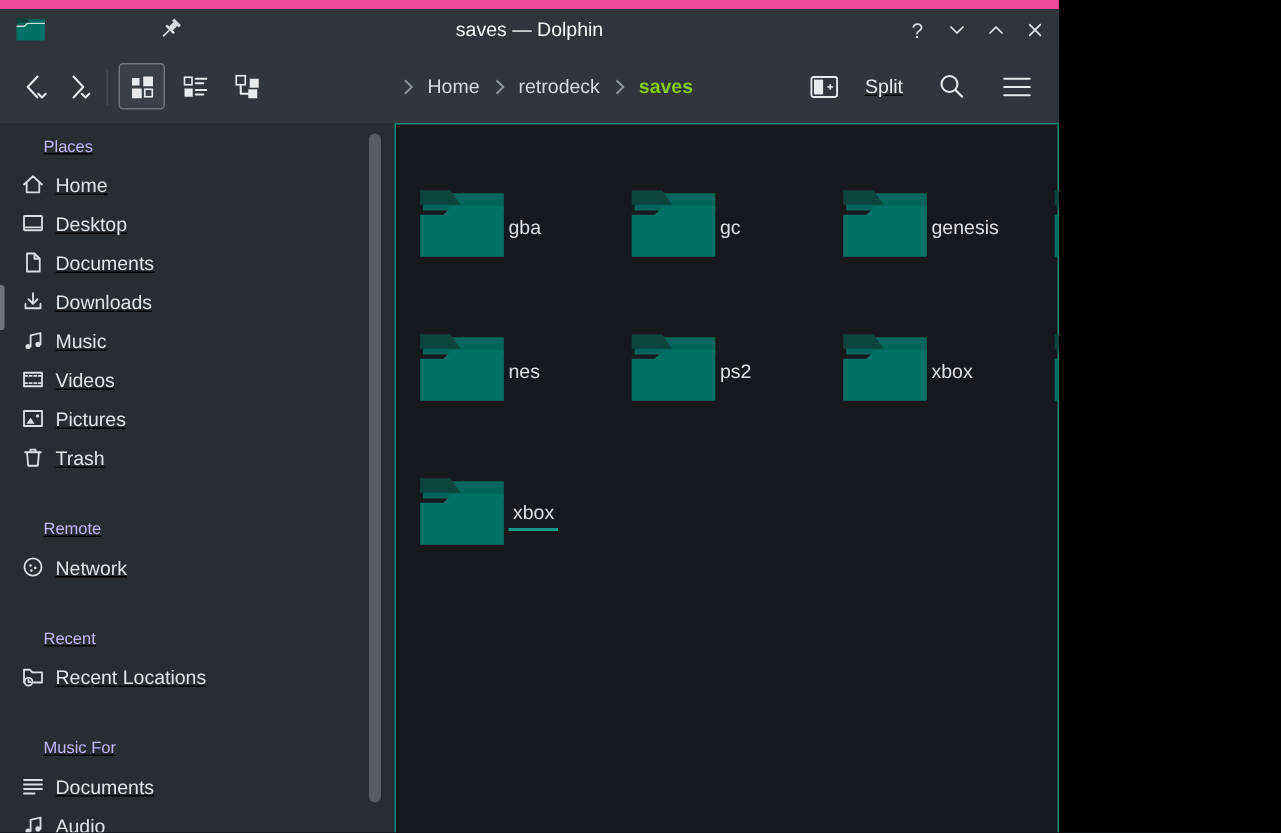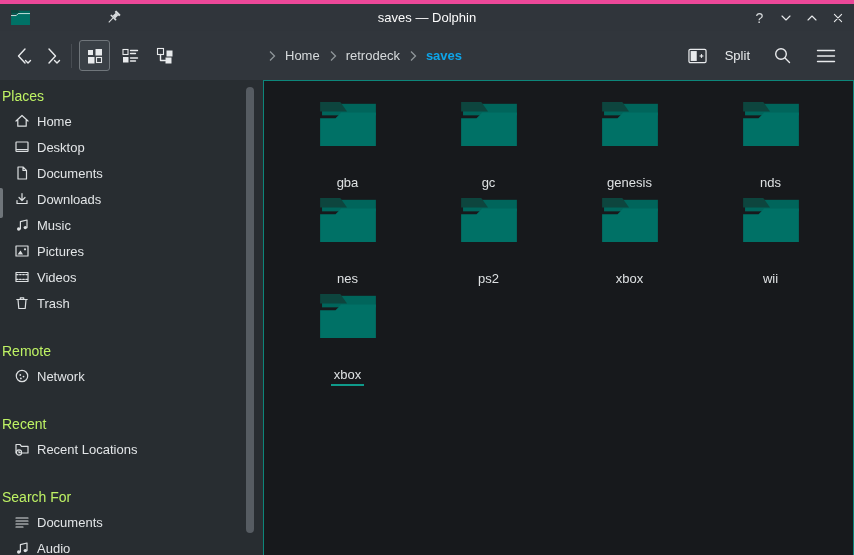--- a/index.html
+++ b/index.html
@@ -1,20 +1,20 @@
 <!DOCTYPE html>
 <html><head>
 <meta charset="utf-8">
 <style>
   html,body{margin:0;padding:0;background:#000;}
   *{box-sizing:border-box;}
   .window{
-    position:relative;width:854px;height:555px;overflow:hidden;
+    position:relative;width:706px;height:555px;overflow:hidden;
     font-family:"Liberation Sans","DejaVu Sans",sans-serif;
-    background:#31363c;border-top:4px solid #ec4899;
+    background:#31363c;border-top:6px solid #ec4899;text-decoration:underline;
   }
   
   .titlebar{
     position:relative;height:27px;background:#30353b;
     display:flex;align-items:center;padding:0 8px 0 10px;
   }
   .app-icon{width:21px;height:17px;flex:0 0 auto;}
   .pin-wrap{position:absolute;left:104px;top:5px;width:18px;height:18px;}
   .title{
     position:absolute;left:0;right:0;text-align:center;
@@ -34,53 +34,53 @@
   }
   .view-btn{width:31px;height:31px;}
   .view-btn.selected{background:#3a4046;border:1px solid #70767b;}
   .tb-sep{width:1px;height:24px;background:#474c52;margin:0 7px 0 5px;flex:0 0 auto;}
   .view-group{display:flex;gap:4px;align-items:center;}
   .breadcrumb{
     position:absolute;left:268px;top:0;height:49px;
     display:flex;align-items:center;gap:9px;font-size:13px;color:#d7dbdd;
   }
   .crumb{cursor:default;}
-  .crumb.current{font-weight:bold;color:#0ea5e9;}
+  .crumb.current{font-weight:bold;color:#84cc16;}
   .toolbar-right{margin-left:auto;display:flex;align-items:center;gap:16px;}
   .split-btn{display:flex;align-items:center;gap:18px;font-size:13px;color:#e9ecee;height:30px;padding:0 2px;border-radius:3px;}
   
   .body{position:relative;display:flex;height:479px;}
   .sidebar{
     position:relative;width:263px;height:100%;background:#282d31;
     padding-top:4px;overflow:hidden;flex:0 0 auto;
   }
   .side-section + .side-section{margin-top:23px;}
   .side-header{
-    height:24px;display:flex;align-items:center;padding-left:2px;
-    font-size:14px;color:#bef264;
+    height:24px;display:flex;align-items:center;padding-left:29px;
+    font-size:11px;color:#c4b5fd;
   }
   .side-item{
     height:26px;display:flex;align-items:center;padding-left:14px;gap:7px;
     font-size:13px;color:#e2e5e7;cursor:default;
   }
   .side-item svg{flex:0 0 auto;}
   .scroll-thumb{
     position:absolute;right:9px;top:7px;width:8px;height:446px;
     border-radius:4px;background:#565c62;
   }
   .panel-hint{position:absolute;left:0;top:108px;width:3px;height:30px;background:#6f757a;border-radius:0 2px 2px 0;}
   .view{
     position:relative;flex:1;height:100%;background:#17191c;
     border:1px solid #0d867a;
   }
   .grid{
     position:absolute;left:13px;top:18px;
     display:grid;grid-template-columns:repeat(4,141px);grid-auto-rows:96px;
   }
-  .tile{display:flex;flex-direction:column;align-items:center;gap:20px;}
+  .tile{display:flex;align-items:center;}
   .tile .flabel{margin-top:7px;font-size:13px;color:#dee1e3;line-height:1.1;}
   .tile.current .flabel{border-bottom:2px solid #0f9a8a;padding:0 3px 2px;}
   .icon-stroke{stroke:#dcdfe1;fill:none;stroke-width:1.2;stroke-linecap:round;stroke-linejoin:round;}
   .tb-stroke{stroke:#e8eaec;fill:none;stroke-width:1.4;stroke-linecap:round;stroke-linejoin:round;}
 </style>
 </head>
 <body>
 
 <div class="window">
 
@@ -240,33 +240,33 @@
         <div class="side-item">
           <svg width="16" height="16" viewBox="0 0 16 16">
               <circle cx="4.7" cy="12" r="1.7" fill="#dcdfe1"></circle>
               <circle cx="11.3" cy="10.6" r="1.7" fill="#dcdfe1"></circle>
               <path d="M6.4,12 V4.6 L13,3 V10.6" class="icon-stroke"></path>
             </svg>
           <span>Music</span>
         </div>
         <div class="side-item">
           <svg width="16" height="16" viewBox="0 0 16 16">
+              <rect x="2" y="3.5" width="12" height="9" class="icon-stroke"></rect>
+              <line x1="2.5" y1="5.6" x2="13.5" y2="5.6" class="icon-stroke" stroke-dasharray="1.6 1.5"></line>
+              <line x1="2.5" y1="10.4" x2="13.5" y2="10.4" class="icon-stroke" stroke-dasharray="1.6 1.5"></line>
+            </svg>
+          <span>Videos</span>
+        </div>
+        <div class="side-item">
+          <svg width="16" height="16" viewBox="0 0 16 16">
               <rect x="2" y="3" width="12" height="10" class="icon-stroke"></rect>
               <path d="M3.5,11.5 L6.5,7.5 L9,11.5 z" fill="#dcdfe1"></path>
               <circle cx="11" cy="6.3" r="1.1" fill="#dcdfe1"></circle>
             </svg>
           <span>Pictures</span>
-        </div>
-        <div class="side-item">
-          <svg width="16" height="16" viewBox="0 0 16 16">
-              <rect x="2" y="3.5" width="12" height="9" class="icon-stroke"></rect>
-              <line x1="2.5" y1="5.6" x2="13.5" y2="5.6" class="icon-stroke" stroke-dasharray="1.6 1.5"></line>
-              <line x1="2.5" y1="10.4" x2="13.5" y2="10.4" class="icon-stroke" stroke-dasharray="1.6 1.5"></line>
-            </svg>
-          <span>Videos</span>
         </div>
         <div class="side-item">
           <svg width="16" height="16" viewBox="0 0 16 16">
               <path d="M4,4.5 L4.8,13.5 H11.2 L12,4.5" class="icon-stroke"></path>
               <line x1="2.8" y1="4.5" x2="13.2" y2="4.5" class="icon-stroke"></line>
               <path d="M6.3,4.2 V2.8 H9.7 V4.2" class="icon-stroke"></path>
             </svg>
           <span>Trash</span>
         </div>
       </div>
@@ -290,21 +290,21 @@
           <svg width="16" height="16" viewBox="0 0 16 16">
               <path d="M2,12 V3.5 h4 l1.5,1.8 H14 V12 H8.5" class="icon-stroke"></path>
               <circle cx="5" cy="11.5" r="2.6" class="icon-stroke"></circle>
               <path d="M5,10.2 V11.7 H6.3" class="icon-stroke" stroke-width="1"></path>
             </svg>
           <span>Recent Locations</span>
         </div>
       </div>
 
       <div class="side-section">
-        <div class="side-header">Search For</div>
+        <div class="side-header">Music For</div>
         <div class="side-item">
           <svg width="16" height="16" viewBox="0 0 16 16">
               <line x1="2" y1="4" x2="14" y2="4" class="icon-stroke"></line>
               <line x1="2" y1="7" x2="14" y2="7" class="icon-stroke"></line>
               <line x1="2" y1="10" x2="14" y2="10" class="icon-stroke"></line>
               <line x1="2" y1="13" x2="9" y2="13" class="icon-stroke"></line>
             </svg>
           <span>Documents</span>
         </div>
         <div class="side-item">

